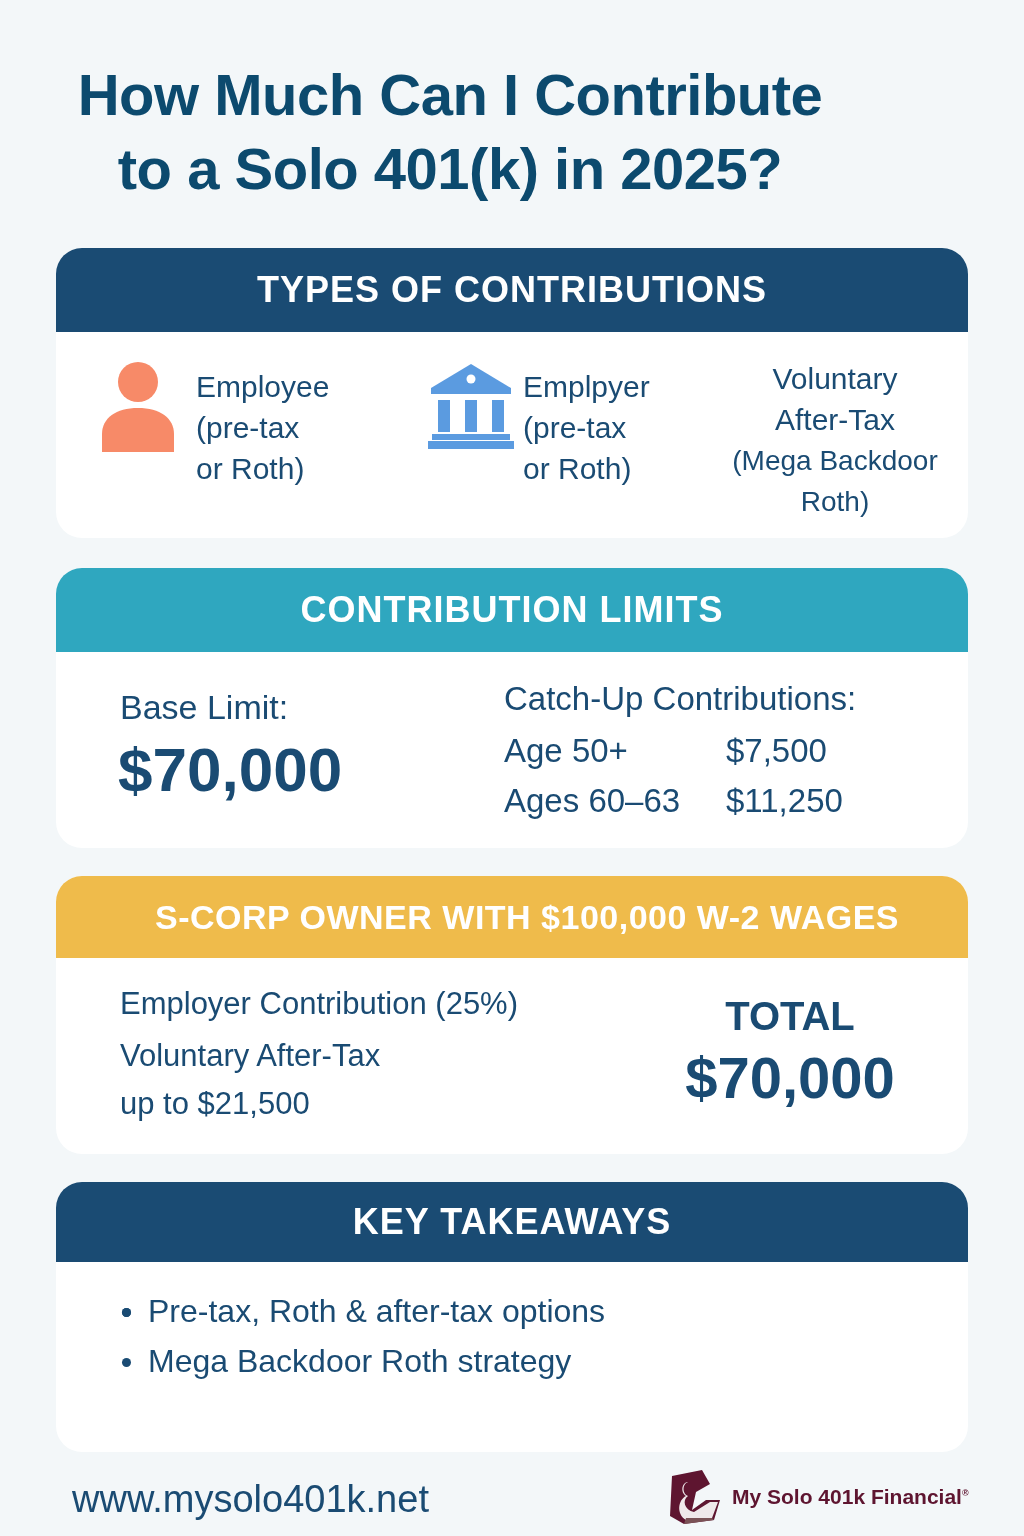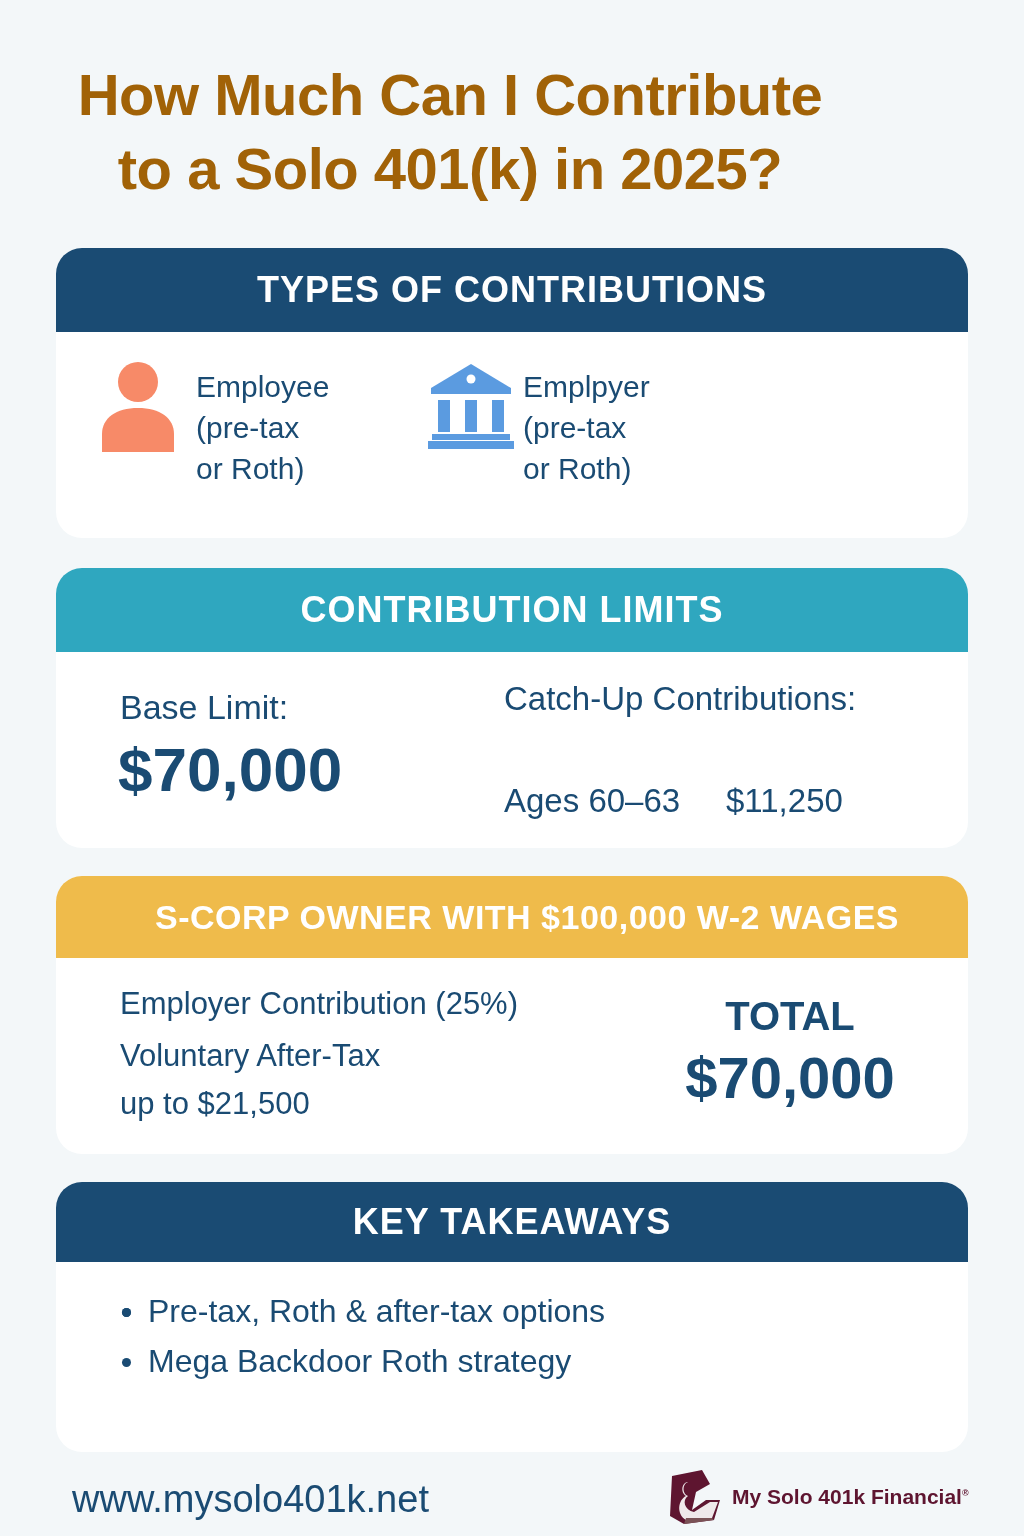--- a/index.html
+++ b/index.html
@@ -7,21 +7,21 @@
     body {
       background: #f3f7f9;
       font-family: "Liberation Sans", "DejaVu Sans", sans-serif;
       color: #1a4b73;
       position: relative;
       overflow: hidden;
     }
     .title {
       position: absolute; left: 0; top: 58px; width: 900px;
       text-align: center; font-weight: 700; font-size: 58px; line-height: 74px;
-      color: #a16207; letter-spacing: -0.5px;
+      color: #0c4a6e; letter-spacing: -0.5px;
     }
     .card {
       position: absolute; left: 56px; width: 912px;
       background: #ffffff; border-radius: 26px; overflow: hidden;
     }
     .card-header {
       height: 84px; display: flex; align-items: center; justify-content: center;
       color: #ffffff; font-weight: 700; font-size: 36px; letter-spacing: 1px;
     }
     .hdr-navy { background: #1a4b73; }
@@ -90,29 +90,39 @@
       <rect x="64" y="36" width="12" height="32" fill="#5b9be0"></rect>
       <rect x="4" y="70" width="78" height="6" fill="#5b9be0"></rect>
       <rect x="0" y="77" width="86" height="8" fill="#5b9be0"></rect>
     </svg>
     <div class="type-item" style="left:467px; top:34px;">
       <div>Emplpyer</div>
       <div>(pre-tax</div>
       <div>or Roth)</div>
     </div>
 
+    <div class="type-item" style="left:654px; top:26px; width:250px; text-align:center;">
+      <div>Voluntary</div>
+      <div>After-Tax</div>
+      <div style="font-size:28px;">(Mega Backdoor</div>
+      <div style="font-size:28px;">Roth)</div>
+    </div>
   </div>
 </section>
 
 <section class="card" style="top:568px;">
   <div class="card-header hdr-teal">CONTRIBUTION LIMITS</div>
   <div class="limits-body">
     <div class="base-label">Base Limit:</div>
     <div class="base-value">$70,000</div>
     <div class="catch-title">Catch-Up Contributions:</div>
+    <div class="catch-row" style="top:80px;">
+      <span class="age">Age 50+</span>
+      <span>$7,500</span>
+    </div>
     <div class="catch-row" style="top:130px;">
       <span class="age">Ages 60–63</span>
       <span>$11,250</span>
     </div>
   </div>
 </section>
 
 <section class="card" style="top:876px;">
   <div class="card-header hdr-gold scorp-header" style="height:82px;">S-CORP OWNER WITH $100,000 W-2 WAGES</div>
   <div class="scorp-body">

